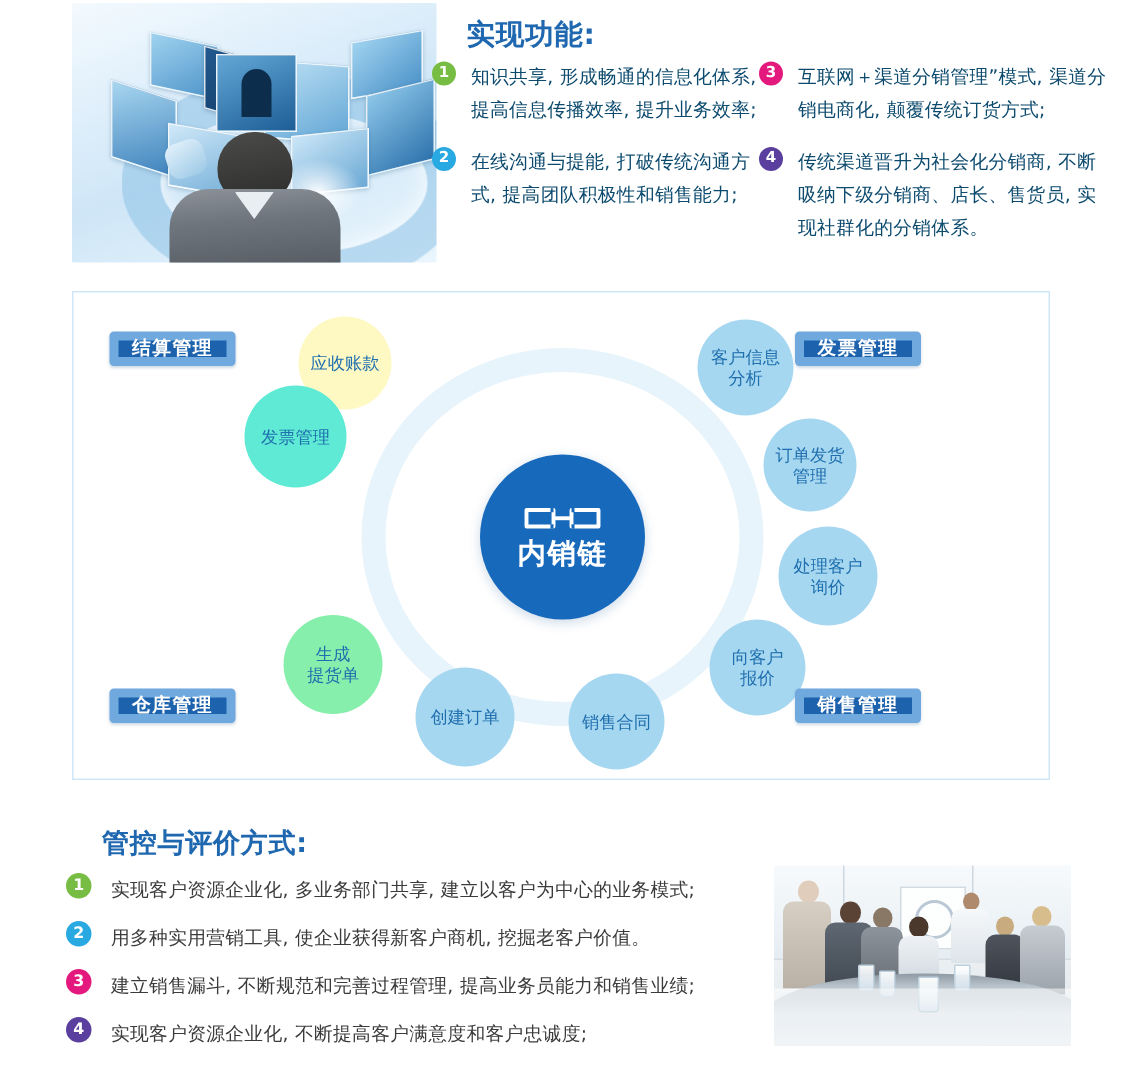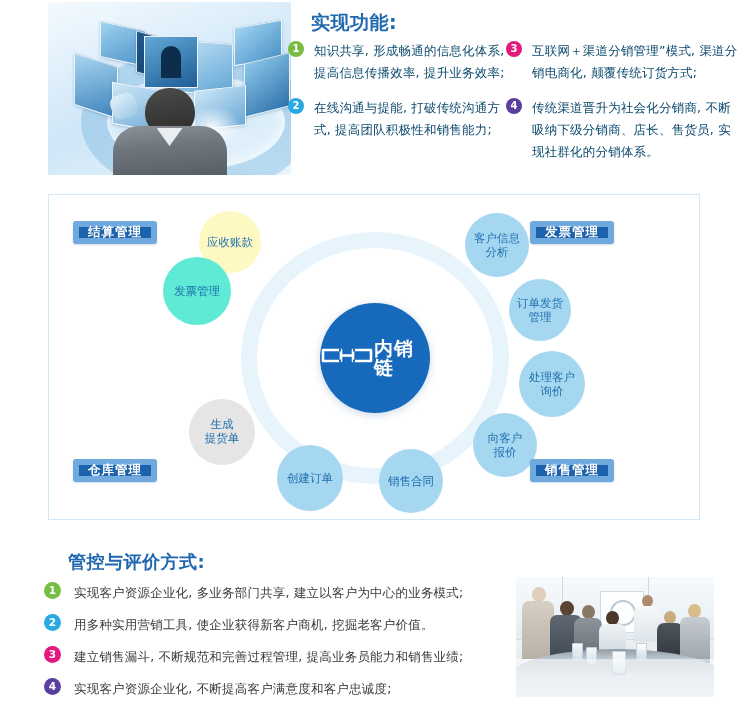--- a/index.html
+++ b/index.html
@@ -114,21 +114,21 @@
     position:absolute;left:50%;top:50%;
     width:268px;height:252px;margin-left:-134px;margin-top:-126px;
     border-radius:50%;border:16px solid #e8f4fb;
     box-sizing:border-box;
   }
 
   .hub{
     position:absolute;left:50%;top:50%;width:110px;height:110px;
     margin-left:-55px;margin-top:-55px;border-radius:50%;
     background:#1769bb;
-    display:flex;flex-direction:row;align-items:center;justify-content:center;
+    display:flex;flex-direction:column;align-items:center;justify-content:center;
     box-shadow:0 2px 8px rgba(20,80,150,.22);
   }
   .hub-icon{margin-bottom:2px;display:block;}
   .hub-label{
     color:#fff;font-size:19px;font-weight:bold;letter-spacing:1px;line-height:1;
   }
 
   .node{
     position:absolute;border-radius:50%;
     background:#a6d7f1;
@@ -282,21 +282,21 @@
     <div class="node" style="left: 424px; top: 218px; width: 64px; height: 64px; background: rgb(166, 215, 241); color: rgb(31, 111, 174);">
       <span style="white-space:pre-line">向客户
 报价</span>
     </div>
     <div class="node" style="left: 330px; top: 254px; width: 64px; height: 64px; background: rgb(166, 215, 241); color: rgb(31, 111, 174);">
       <span>销售合同</span>
     </div>
     <div class="node" style="left: 228px; top: 250px; width: 66px; height: 66px; background: rgb(166, 215, 241); color: rgb(31, 111, 174);">
       <span>创建订单</span>
     </div>
-    <div class="node" style="left: 140px; top: 204px; width: 66px; height: 66px; background: #e5e5e5; color: rgb(31, 111, 174); font-family: Liberation Mono, monospace;">
+    <div class="node" style="left: 140px; top: 215px; width: 66px; height: 66px; background: #86efac; color: rgb(31, 111, 174);">
       <span style="white-space:pre-line">生成
 提货单</span>
     </div>
     <div class="node" style="left: 114px; top: 62px; width: 68px; height: 68px; background: #5eead4; color: rgb(31, 111, 174);">
       <span>发票管理</span>
     </div>
 
     <div class="tag" style="left: 24px; top: 26px; background: rgb(29, 98, 172); border-color: rgb(111, 169, 221);">
       <span>结算管理</span>
     </div>

